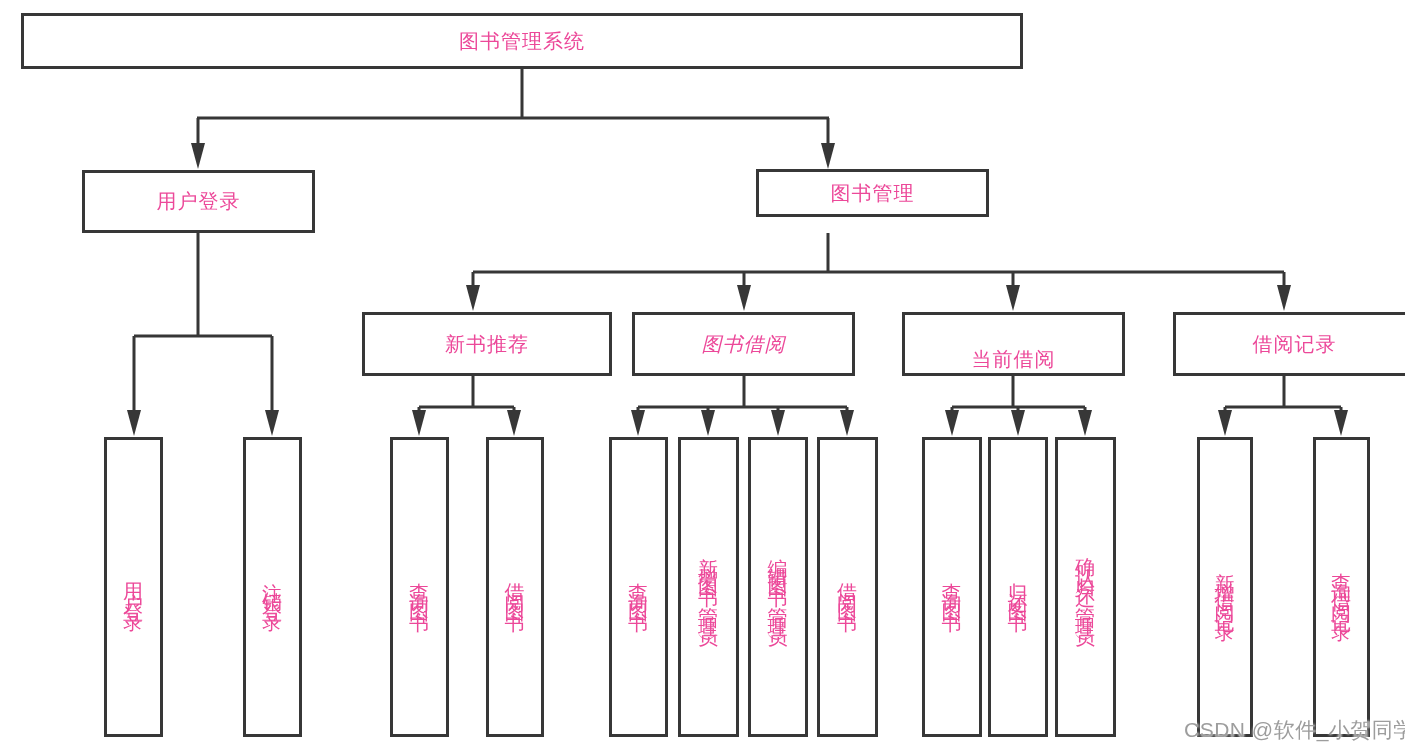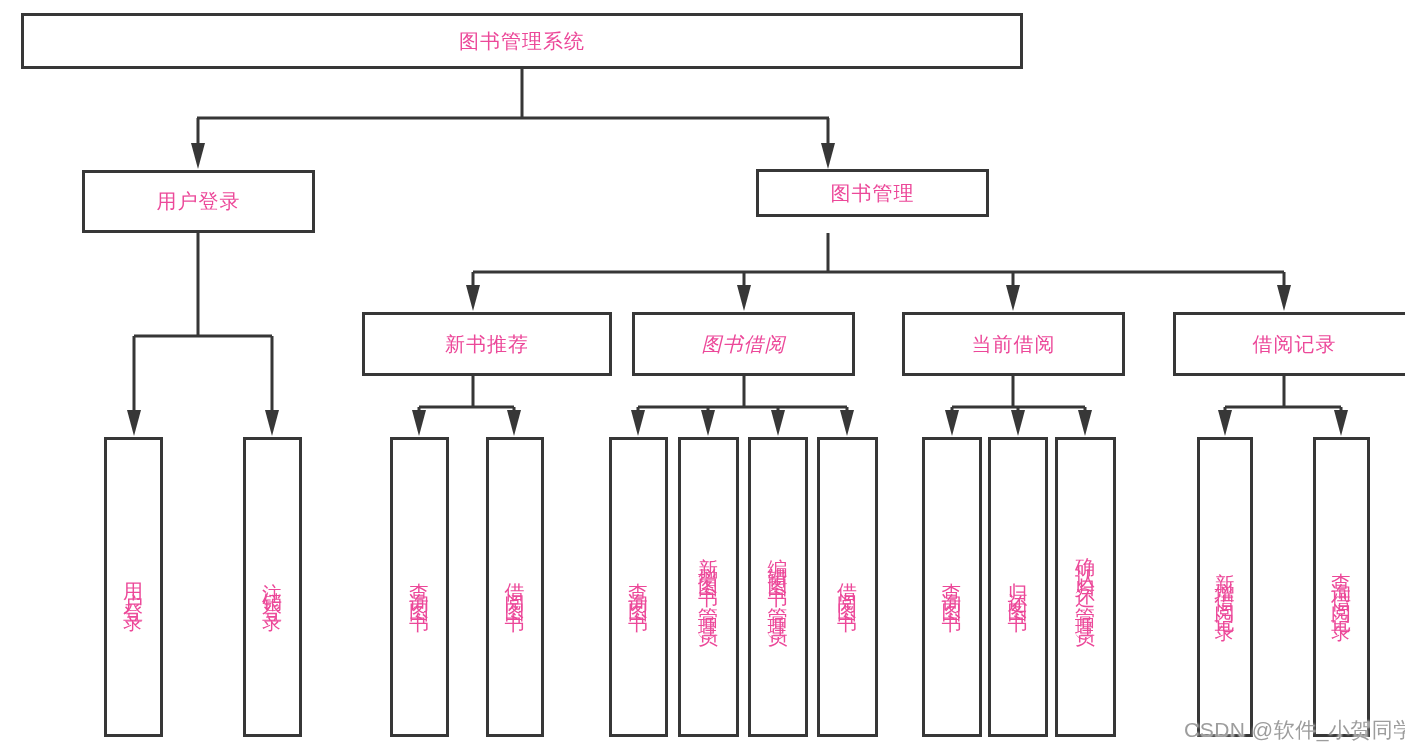--- a/index.html
+++ b/index.html
@@ -115,21 +115,21 @@
   <div class="box h" style="left:712px; top:169px; width:233px; height:48px;margin-left:44px;">
     <span class="label">图书管理</span>
   </div>
 
   <div class="box h" style="left:362px; top:312px; width:250px; height:64px;">
     <span class="label">新书推荐</span>
   </div>
   <div class="box h" style="left:632px; top:312px; width:223px; height:64px;font-style:italic;">
     <span class="label">图书借阅</span>
   </div>
-  <div class="box h" style="left:902px; top:312px; width:223px; height:64px;">
+  <div class="box h" style="left:902px; top:312px; width:223px; height:64px;align-items:flex-end;">
     <span class="label">当前借阅</span>
   </div>
   <div class="box h" style="left:1173px; top:312px; width:243px; height:64px;">
     <span class="label">借阅记录</span>
   </div>
 
   <div class="box v" style="left:104px; top:437px; width:59px; height:300px;">
     <span class="label">用户登录</span>
   </div>
   <div class="box v" style="left:243px; top:437px; width:59px; height:300px;">

